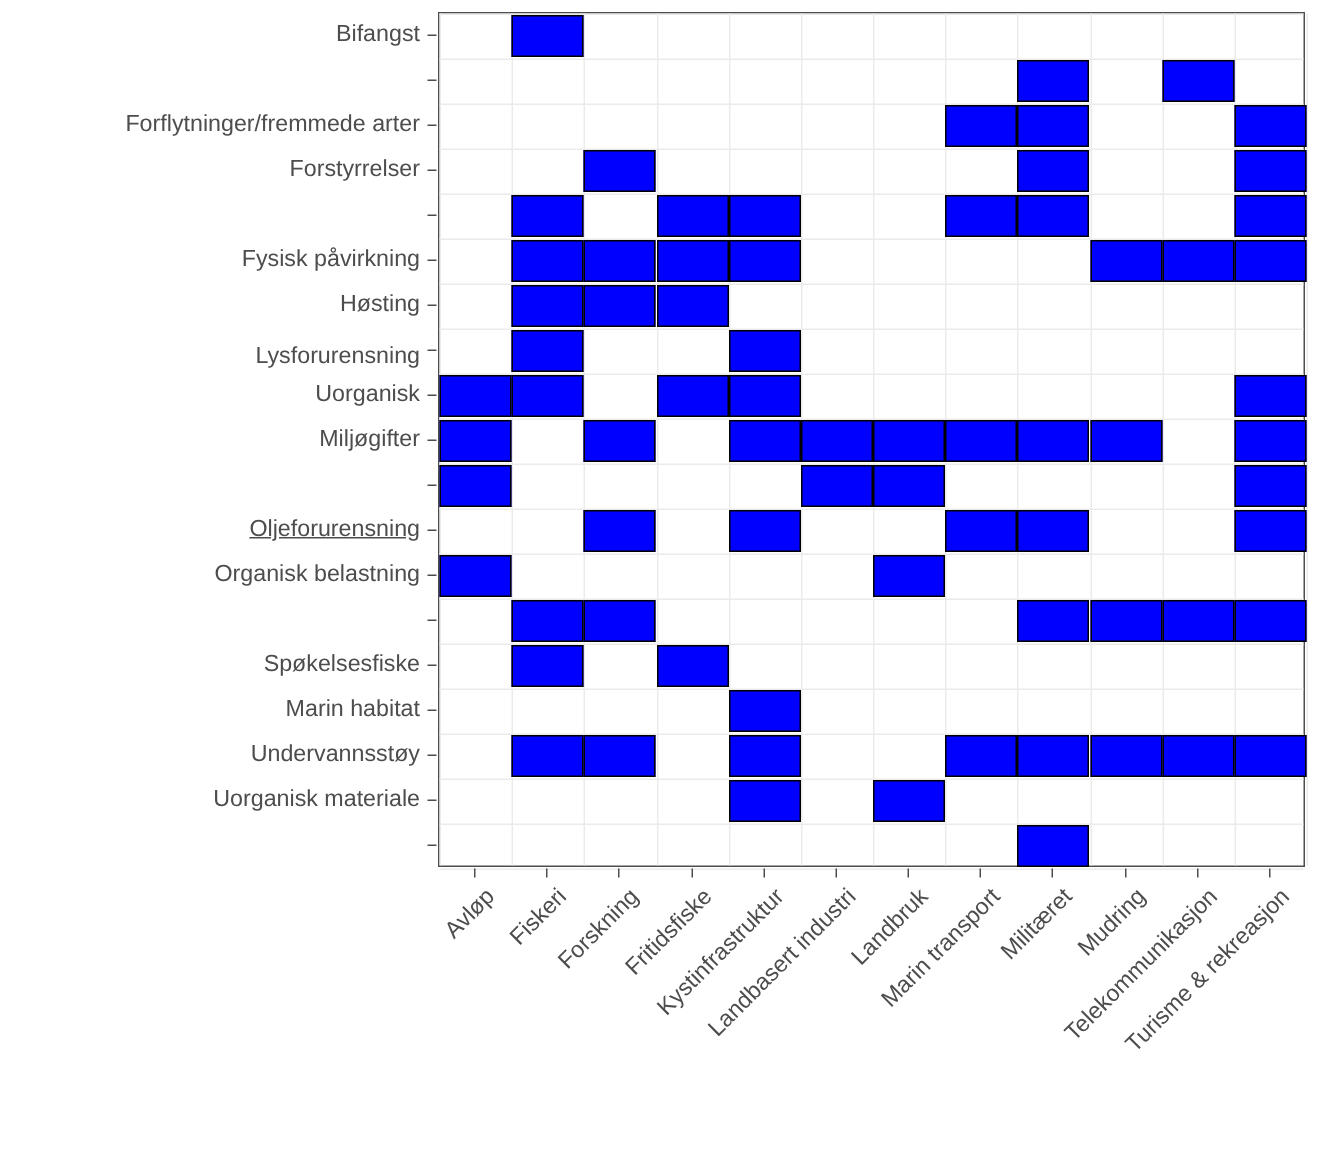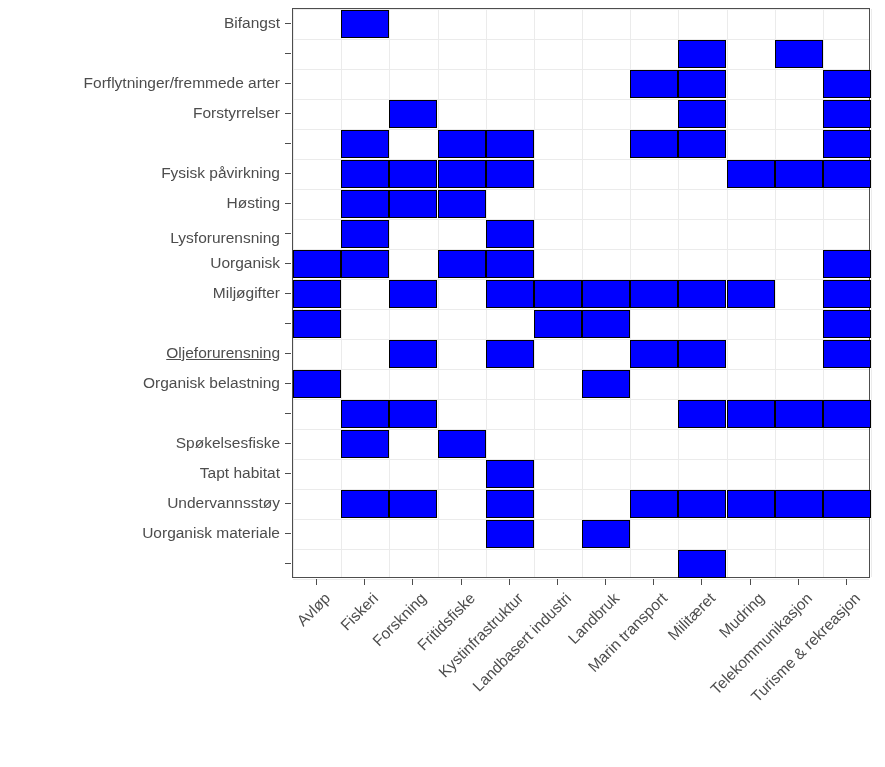--- a/index.html
+++ b/index.html
@@ -111,21 +111,21 @@
         <div class="y-tick-label" style="top: 67px;">Forflytninger/fremmede arter</div>
         <div class="y-tick-label" style="top: 97px;">Forstyrrelser</div>
         <div class="y-tick-label" style="top: 157px;">Fysisk påvirkning</div>
         <div class="y-tick-label" style="top: 187px;">Høsting</div>
         <div class="y-tick-label" style="top: 222px;">Lysforurensning</div>
         <div class="y-tick-label" style="top: 247px;">Uorganisk</div>
         <div class="y-tick-label" style="top: 277px;">Miljøgifter</div>
         <div class="y-tick-label" style="top: 337px; text-decoration: underline;">Oljeforurensning</div>
         <div class="y-tick-label" style="top: 367px;">Organisk belastning</div>
         <div class="y-tick-label" style="top: 427px;">Spøkelsesfiske</div>
-        <div class="y-tick-label" style="top: 457px;">Tapt habitat</div>
+        <div class="y-tick-label" style="top: 457px;">Marin habitat</div>
         <div class="y-tick-label" style="top: 487px;">Undervannsstøy</div>
         <div class="y-tick-label" style="top: 517px;">Uorganisk materiale</div>
       </div>
   </div>
 
   <div id="x-axis">
     <div id="x-axis-labels">
         <div class="x-tick-label" style="left: -277.917px; top: 4px; width: 600px;">Avløp</div>
         <div class="x-tick-label" style="left: -229.75px; top: 4px; width: 600px;">Fiskeri</div>
         <div class="x-tick-label" style="left: -181.583px; top: 4px; width: 600px;">Forskning</div>

